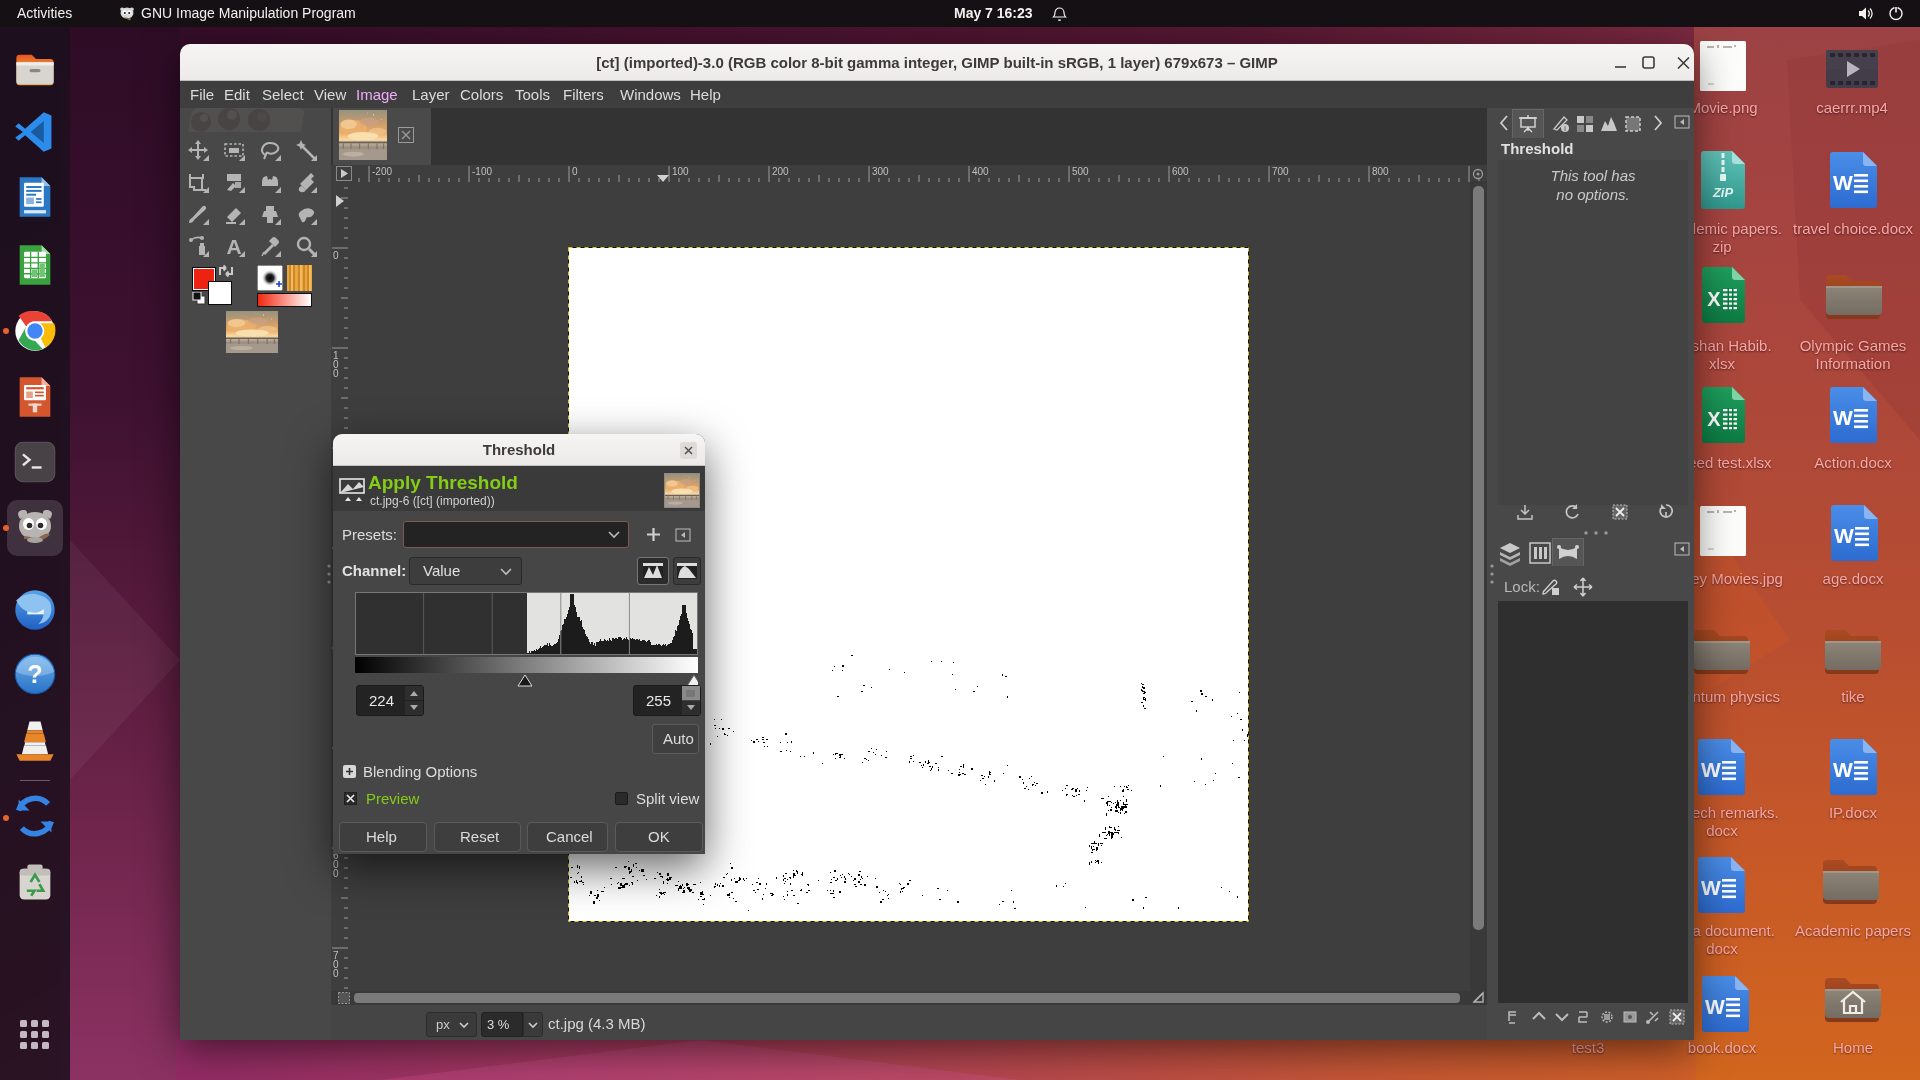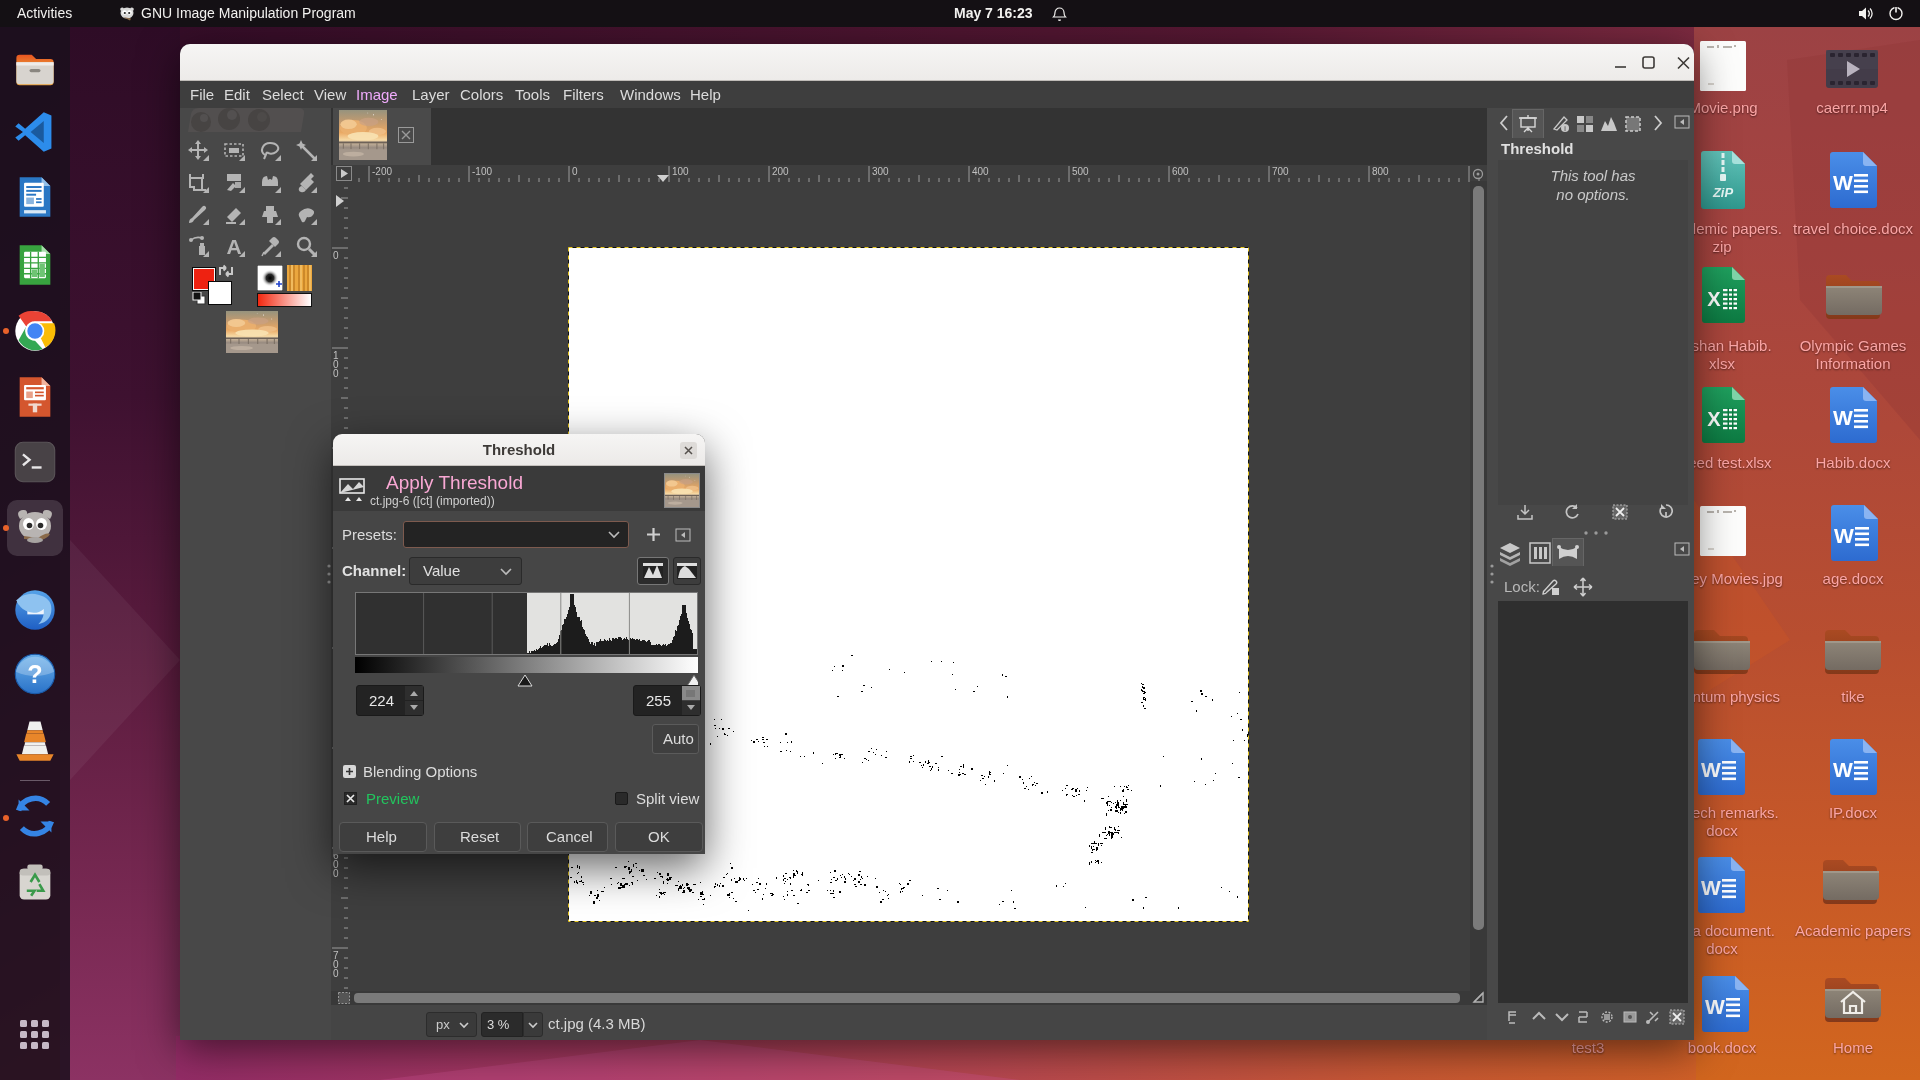--- a/index.html
+++ b/index.html
@@ -206,21 +206,21 @@
         </linearGradient>
       </defs>
 <path d="M3,0 h30 l14,14 v39 a3,3 0 0 1 -3,3 h-41 a3,3 0 0 1 -3,-3 v-50 a3,3 0 0 1 3,-3 z" fill="url(#dg1830387)"></path>
 <path d="M33,0 l14,14 h-11 a3,3 0 0 1 -3,-3 z" fill="#8ab4f2"></path>
 <text x="13" y="38" font-size="21" font-weight="bold" fill="#fff" font-family="Liberation Sans" text-anchor="middle">W</text>
 <rect x="24" y="22" width="14" height="2.6" fill="#fff"></rect>
       <rect x="24" y="27.5" width="14" height="2.6" fill="#fff"></rect>
 <rect x="24" y="33" width="14" height="2.6" fill="#fff"></rect>
       <rect x="24" y="38.5" width="14" height="2.6" fill="#fff"></rect>
 </svg>
-    <div class="lbl" style="left:1853px;top:454px">Habib.docx</div>
+    <div class="lbl" style="left:1853px;top:454px">Action.docx</div>
     <svg class="abs" style="left:1700px;top:506px" width="46" height="50" viewBox="0 0 46 50">
 <rect x="0" y="0" width="46" height="50" rx="1.5" fill="#fdfdfc"></rect>
 <g fill="#b9b4ae">
         <rect x="7" y="5" width="7" height="2"></rect>
         <rect x="17" y="4" width="2" height="3"></rect>
         <rect x="23" y="5" width="9" height="2"></rect>
         <rect x="34" y="4" width="2" height="2"></rect>
       </g>
 <rect x="8" y="42" width="6" height="2" fill="#d8d4ce"></rect>
 </svg>
@@ -372,20 +372,21 @@
 <g stroke="#f0ede8" stroke-width="2.2" fill="none">
         <path d="M18,26 L30,16 L42,26"></path>
         <path d="M21,24 v13 h18 v-13"></path>
         <path d="M27,37 v-7 h6 v7"></path>
       </g>
     </svg>
     <div class="lbl" style="left:1853px;top:1039px">Home</div>
     <div class="lbl" style="left:1588px;top:1039px">test3</div>
     <div class="abs" style="left:180px;top:44px;width:1514px;height:996px;border-radius:10px 10px 0 0;box-shadow:0 10px 40px rgba(0,0,0,.55);background:#454545"></div>
     <div class="abs" style="left:180px;top:44px;width:1514px;height:37px;background:linear-gradient(#f6f5f4,#edebe9);border-radius:10px 10px 0 0;border-bottom:1px solid #c0bcb8">
+<div class="abs" style="left:0;right:0;top:10px;text-align:center;font-size:15px;font-weight:bold;color:#3d3a37">[ct] (imported)-3.0 (RGB color 8-bit gamma integer, GIMP built-in sRGB, 1 layer) 679x673 – GIMP</div>
 <svg class="abs" style="left:1430px;top:8px" width="84" height="22" viewBox="0 0 84 22">
 <g stroke="#3d3a37" stroke-width="1.6" fill="none">
 <path d="M5,15 h11"></path>
 <rect x="33" y="5" width="11" height="11" rx="2"></rect>
 <path d="M68,5.5 l11,11 M79,5.5 l-11,11"></path>
 </g>
       </svg>
     </div>
     <div class="abs" style="left:180px;top:81px;width:1514px;height:27px;background:#3e3e3e"></div>
     <div class="gtx" style="left:190px;top:86px;color:#dcdcdc">File</div>
@@ -1682,21 +1683,21 @@
       <path d="M5,5 l7,7 M12,5 l-7,7" stroke="#55504c" stroke-width="1.5"></path>
     </svg>
     <div class="abs" style="left:333px;top:466px;width:372px;height:45px;background:#3a3a3a"></div>
     <svg class="abs" style="left:338px;top:475px" width="28" height="28" viewBox="0 0 28 28">
       <g stroke="#e8e8e8" stroke-width="1.6" fill="none">
         <rect x="2" y="4" width="24" height="14"></rect>
         <path d="M2,18 L10,9 L15,14 L21,7 L26,12" fill="#e8e8e8" stroke="none" opacity="0.9"></path>
         <path d="M7,26 l3,-4 3,4 z M18,26 l3,-4 3,4 z" fill="#e8e8e8" stroke="none"></path>
       </g>
     </svg>
-    <div class="gtx" style="left:386px;top:472px;font-size:19px;font-weight:normal;color:#f9a8d4">Apply Threshold</div>
+    <div class="gtx" style="left:368px;top:472px;font-size:19px;font-weight:bold;color:#84cc16">Apply Threshold</div>
     <div class="gtx" style="left:370px;top:494px;font-size:12px;color:#cfcfcf">ct.jpg-6 ([ct] (imported))</div>
     <div class="abs" style="left:664px;top:473px;width:36px;height:35px;border:1px solid #8a8a8a;overflow:hidden"></div>
     <svg class="abs" style="left:665px;top:474px" width="34" height="33" viewBox="0 0 100 84" preserveAspectRatio="none">
 <defs>
         <linearGradient id="skdlg" x1="0" y1="0" x2="0" y2="1">
 <stop offset="0" stop-color="#96937e"></stop>
           <stop offset="0.22" stop-color="#c09a70"></stop>
 <stop offset="0.45" stop-color="#eaa964"></stop>
           <stop offset="0.60" stop-color="#f6d9a4"></stop>
 <stop offset="0.66" stop-color="#c8b49a"></stop>
@@ -1964,21 +1965,21 @@
     <div class="gtx" style="left:663px;top:730px;color:#dcdcdc">Auto</div>
     <svg class="abs" style="left:343px;top:765px" width="13" height="13" viewBox="0 0 13 13">
       <rect width="13" height="13" rx="2" fill="#d8d8d8"></rect>
       <path d="M6.5,3 v7 M3,6.5 h7" stroke="#333" stroke-width="1.6"></path>
     </svg>
     <div class="gtx" style="left:363px;top:763px;color:#dcdcdc">Blending Options</div>
     <svg class="abs" style="left:344px;top:792px" width="13" height="13" viewBox="0 0 13 13">
       <rect width="13" height="13" rx="2" fill="#2a2a2a" stroke="#1a1a1a"></rect>
       <path d="M3,3 l7,7 M10,3 l-7,7" stroke="#e8e8e8" stroke-width="1.7"></path>
     </svg>
-    <div class="gtx" style="left:366px;top:790px;color:#22c55e">Preview</div>
+    <div class="gtx" style="left:366px;top:790px;color:#84cc16">Preview</div>
     <div class="abs" style="left:615px;top:792px;width:13px;height:13px;background:#2a2a2a;border:1px solid #1a1a1a;border-radius:2px"></div>
     <div class="gtx" style="left:636px;top:790px;color:#dcdcdc">Split view</div>
     <div class="abs" style="left:339px;top:822px;width:88px;height:30px;background:#3e3e3e;border:1px solid #5a5a5a;border-radius:4px"></div>
     <div class="gtx" style="left:366px;top:828px;color:#dcdcdc">Help</div>
     <div class="abs" style="left:434px;top:822px;width:87px;height:30px;background:#3e3e3e;border:1px solid #5a5a5a;border-radius:4px"></div>
     <div class="gtx" style="left:460px;top:828px;color:#dcdcdc">Reset</div>
     <div class="abs" style="left:527px;top:822px;width:81px;height:30px;background:#3e3e3e;border:1px solid #5a5a5a;border-radius:4px"></div>
     <div class="gtx" style="left:546px;top:828px;color:#dcdcdc">Cancel</div>
     <div class="abs" style="left:615px;top:822px;width:88px;height:30px;background:#3e3e3e;border:1px solid #5a5a5a;border-radius:4px"></div>
     <div class="gtx" style="left:648px;top:828px;color:#dcdcdc">OK</div>

